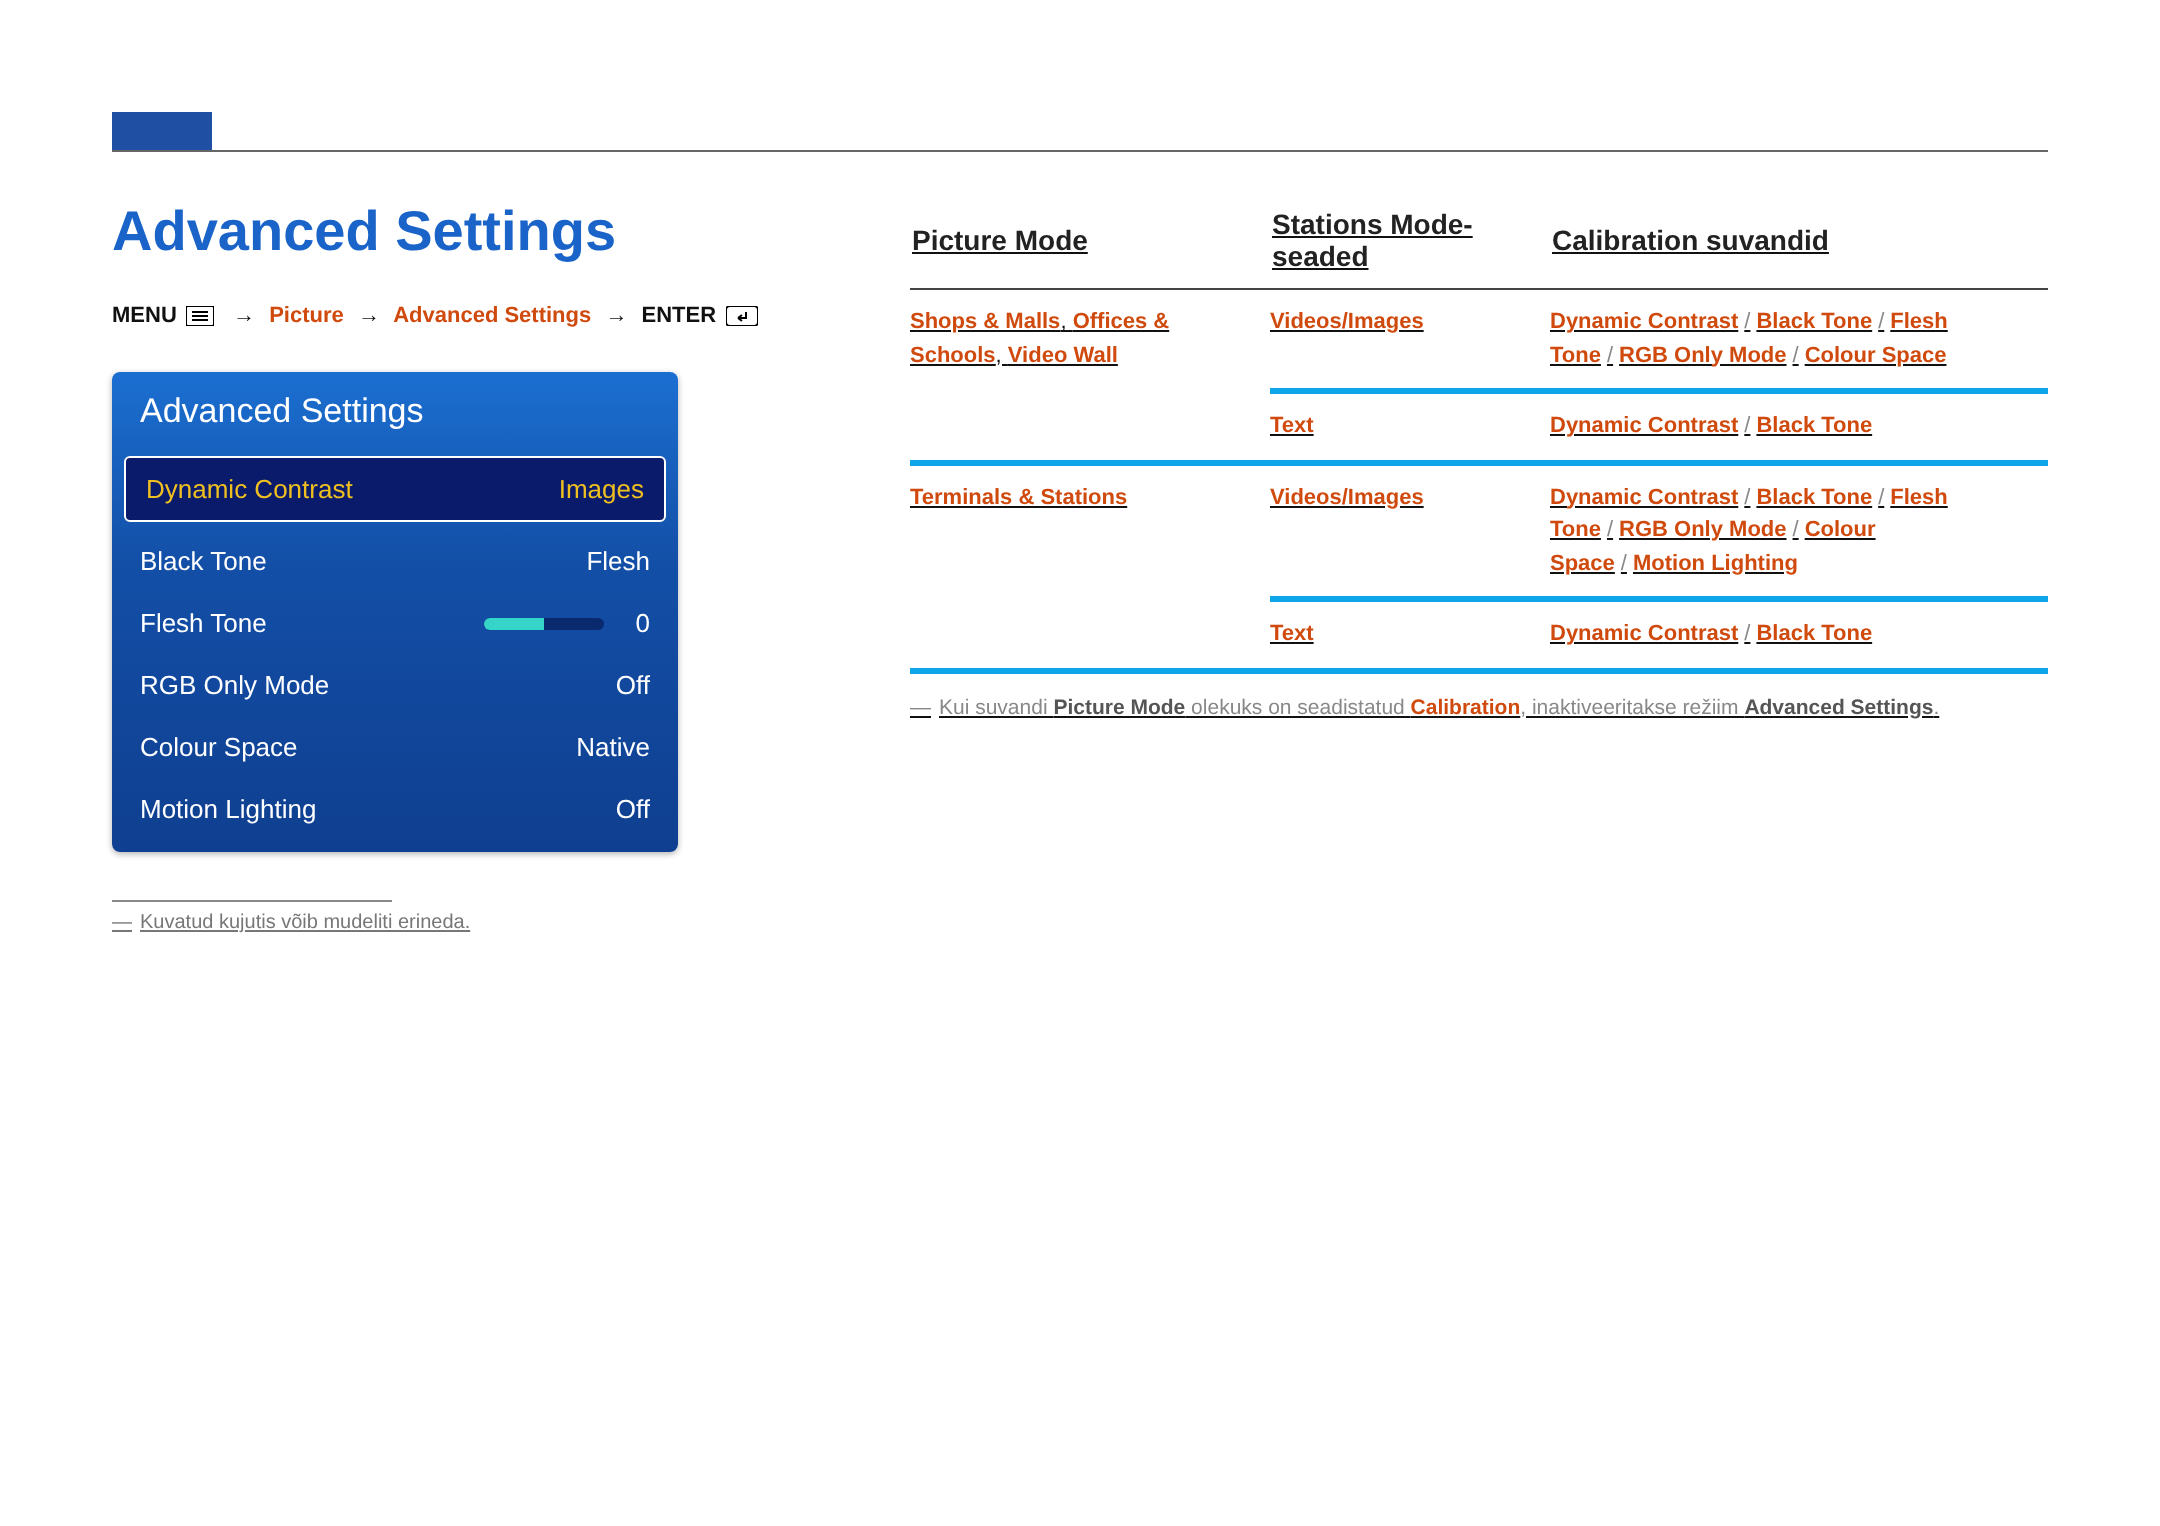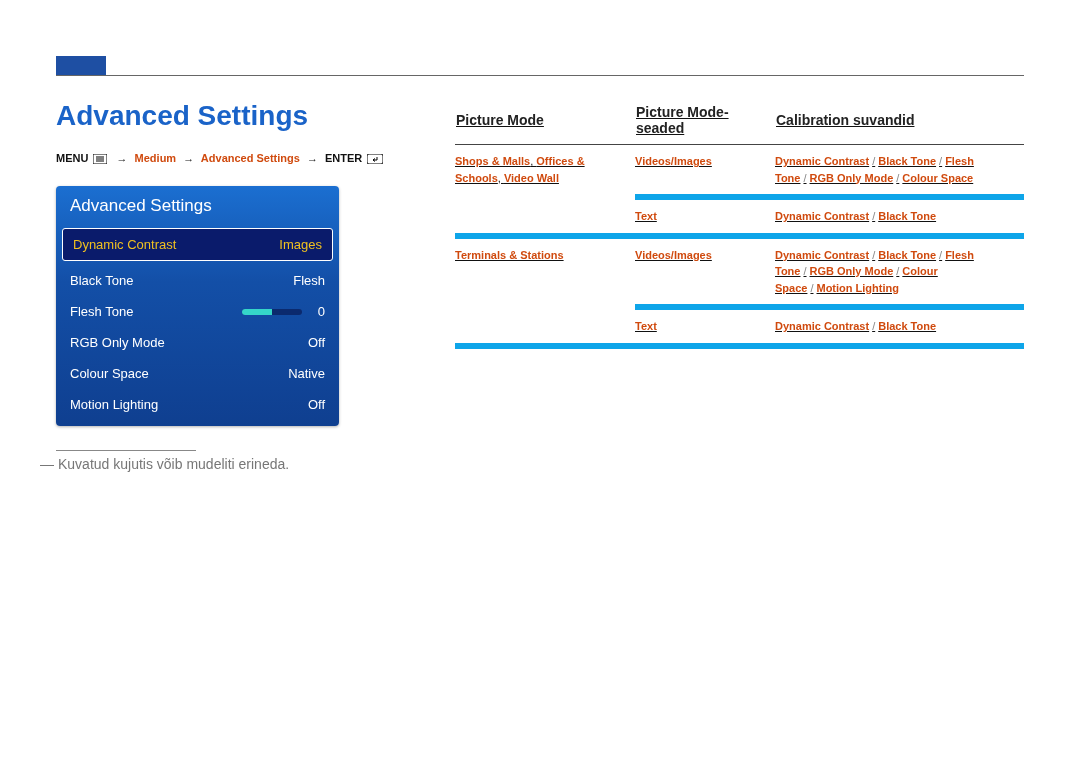--- a/index.html
+++ b/index.html
@@ -23,30 +23,30 @@
     background: linear-gradient(#0a1b6b,#0a1b6b);
     border:1.5px solid #fff; border-radius:3px; }
   .panel-row.selected .row-label, .panel-row.selected .row-value { color:#f0c020; }
   .row-label { }
   .row-value { }
   .slider-track { position:relative; width:60px; height:6px; background:#0b2a6e; border-radius:3px; display:inline-block; margin-right:10px; }
   .slider-fill { position:absolute; left:0; top:0; bottom:0; width:50%; background:#35d6c9; border-radius:3px 0 0 3px; }
   .row-value-with-slider { display:flex; align-items:center; gap:6px; }
 
   .footrule { position:absolute; top:450px; left:56px; width:140px; border-top:0.5px solid #888; }
-  .footnote { position:absolute; top:456px; left:40px; font-size:14px; color:#777; }
+  .footnote { position:absolute; top:456px; left:56px; font-size:10px; color:#777;text-decoration:underline; }
   .footnote .dash { margin-right:4px; }
 
   .right { position:absolute; top:103px; left:455px; right:56px;text-decoration:underline; }
   .table { width:100%; border-collapse:collapse; table-layout:fixed; font-size:11px; }
   .table col.c1 { width:180px; }
   .table col.c2 { width:140px; }
   .table col.c3 { }
   .table th { text-align:left; font-size:14px; font-weight:700; color:#222; padding-bottom:8px; border-bottom:1px solid #444; }
-  .table td { vertical-align:top; padding:8px 10px 8px 0; border-bottom:6px solid #0ea5e9; line-height:1.5; }
+  .table td { vertical-align:top; padding:8px 10px 8px 0; border-bottom:3px solid #0ea5e9; line-height:1.5; }
   .orange { color:#d04a0e; font-weight:600; }
   .sep-slash { color:#888; margin:0 3px; }
 
   .note2 { margin-top:10px; font-size:10.5px; color:#888; line-height:1.5; }
   .note2 .dash { margin-right:4px; color:#888; }
   .note2 .bold { font-weight:700; color:#555; }
   .note2 .orange { font-weight:700; }
 </style>
 </head>
 <body>
@@ -61,21 +61,21 @@
     <span>MENU</span>
     <span class="menu-icon">
       <svg width="14" height="10" viewBox="0 0 14 10">
           <rect x="0" y="0" width="14" height="10" rx="1" fill="none" stroke="#000" stroke-width="1"></rect>
           <line x1="3" y1="3" x2="11" y2="3" stroke="#000" stroke-width="1"></line>
           <line x1="3" y1="5" x2="11" y2="5" stroke="#000" stroke-width="1"></line>
           <line x1="3" y1="7" x2="11" y2="7" stroke="#000" stroke-width="1"></line>
         </svg>
     </span>
     <span class="sep">→</span>
-    <span class="bc-orange">Medium</span>
+    <span class="bc-orange">Picture</span>
     <span class="sep">→</span>
     <span class="bc-orange">Advanced Settings</span>
     <span class="sep">→</span>
     <span>ENTER</span>
     <span class="enter-icon">
       <svg width="16" height="10" viewBox="0 0 16 10">
           <rect x="0" y="0" width="16" height="10" rx="2" fill="none" stroke="#000" stroke-width="1"></rect>
           <path d="M10 3 v3 h-4 m0 0 l2 -1.5 m-2 1.5 l2 1.5" fill="none" stroke="#000" stroke-width="1"></path>
         </svg>
     </span>
@@ -123,21 +123,21 @@
   <div class="right">
     <table class="table">
       <colgroup>
           <col class="c1">
           <col class="c2">
           <col class="c3">
         </colgroup>
       <thead>
         <tr>
           <th>Picture Mode</th>
-          <th>Picture Mode-seaded</th>
+          <th>Stations Mode-seaded</th>
           <th>Calibration suvandid</th>
         </tr>
       </thead>
       <tbody>
         <tr>
           <td rowspan="2">
             <span class="orange">Shops &amp; Malls</span><span>, </span><span class="orange">Offices &amp; Schools</span><span>, </span><span class="orange">Video Wall</span>
           </td>
           <td class="orange">Videos/Images</td>
           <td>
@@ -161,14 +161,17 @@
         </tr>
         <tr>
           <td class="orange">Text</td>
           <td>
             <span class="orange">Dynamic Contrast</span><span class="sep-slash">/</span><span class="orange">Black Tone</span>
           </td>
         </tr>
       </tbody>
     </table>
 
+    <div class="note2">
+      <span class="dash">―</span><span>Kui suvandi </span><span class="bold">Picture Mode</span><span> olekuks on seadistatud </span><span class="orange">Calibration</span><span>, inaktiveeritakse režiim </span><span class="bold">Advanced Settings</span><span>.</span>
+    </div>
   </div>
 </div>
 
 </body></html>

